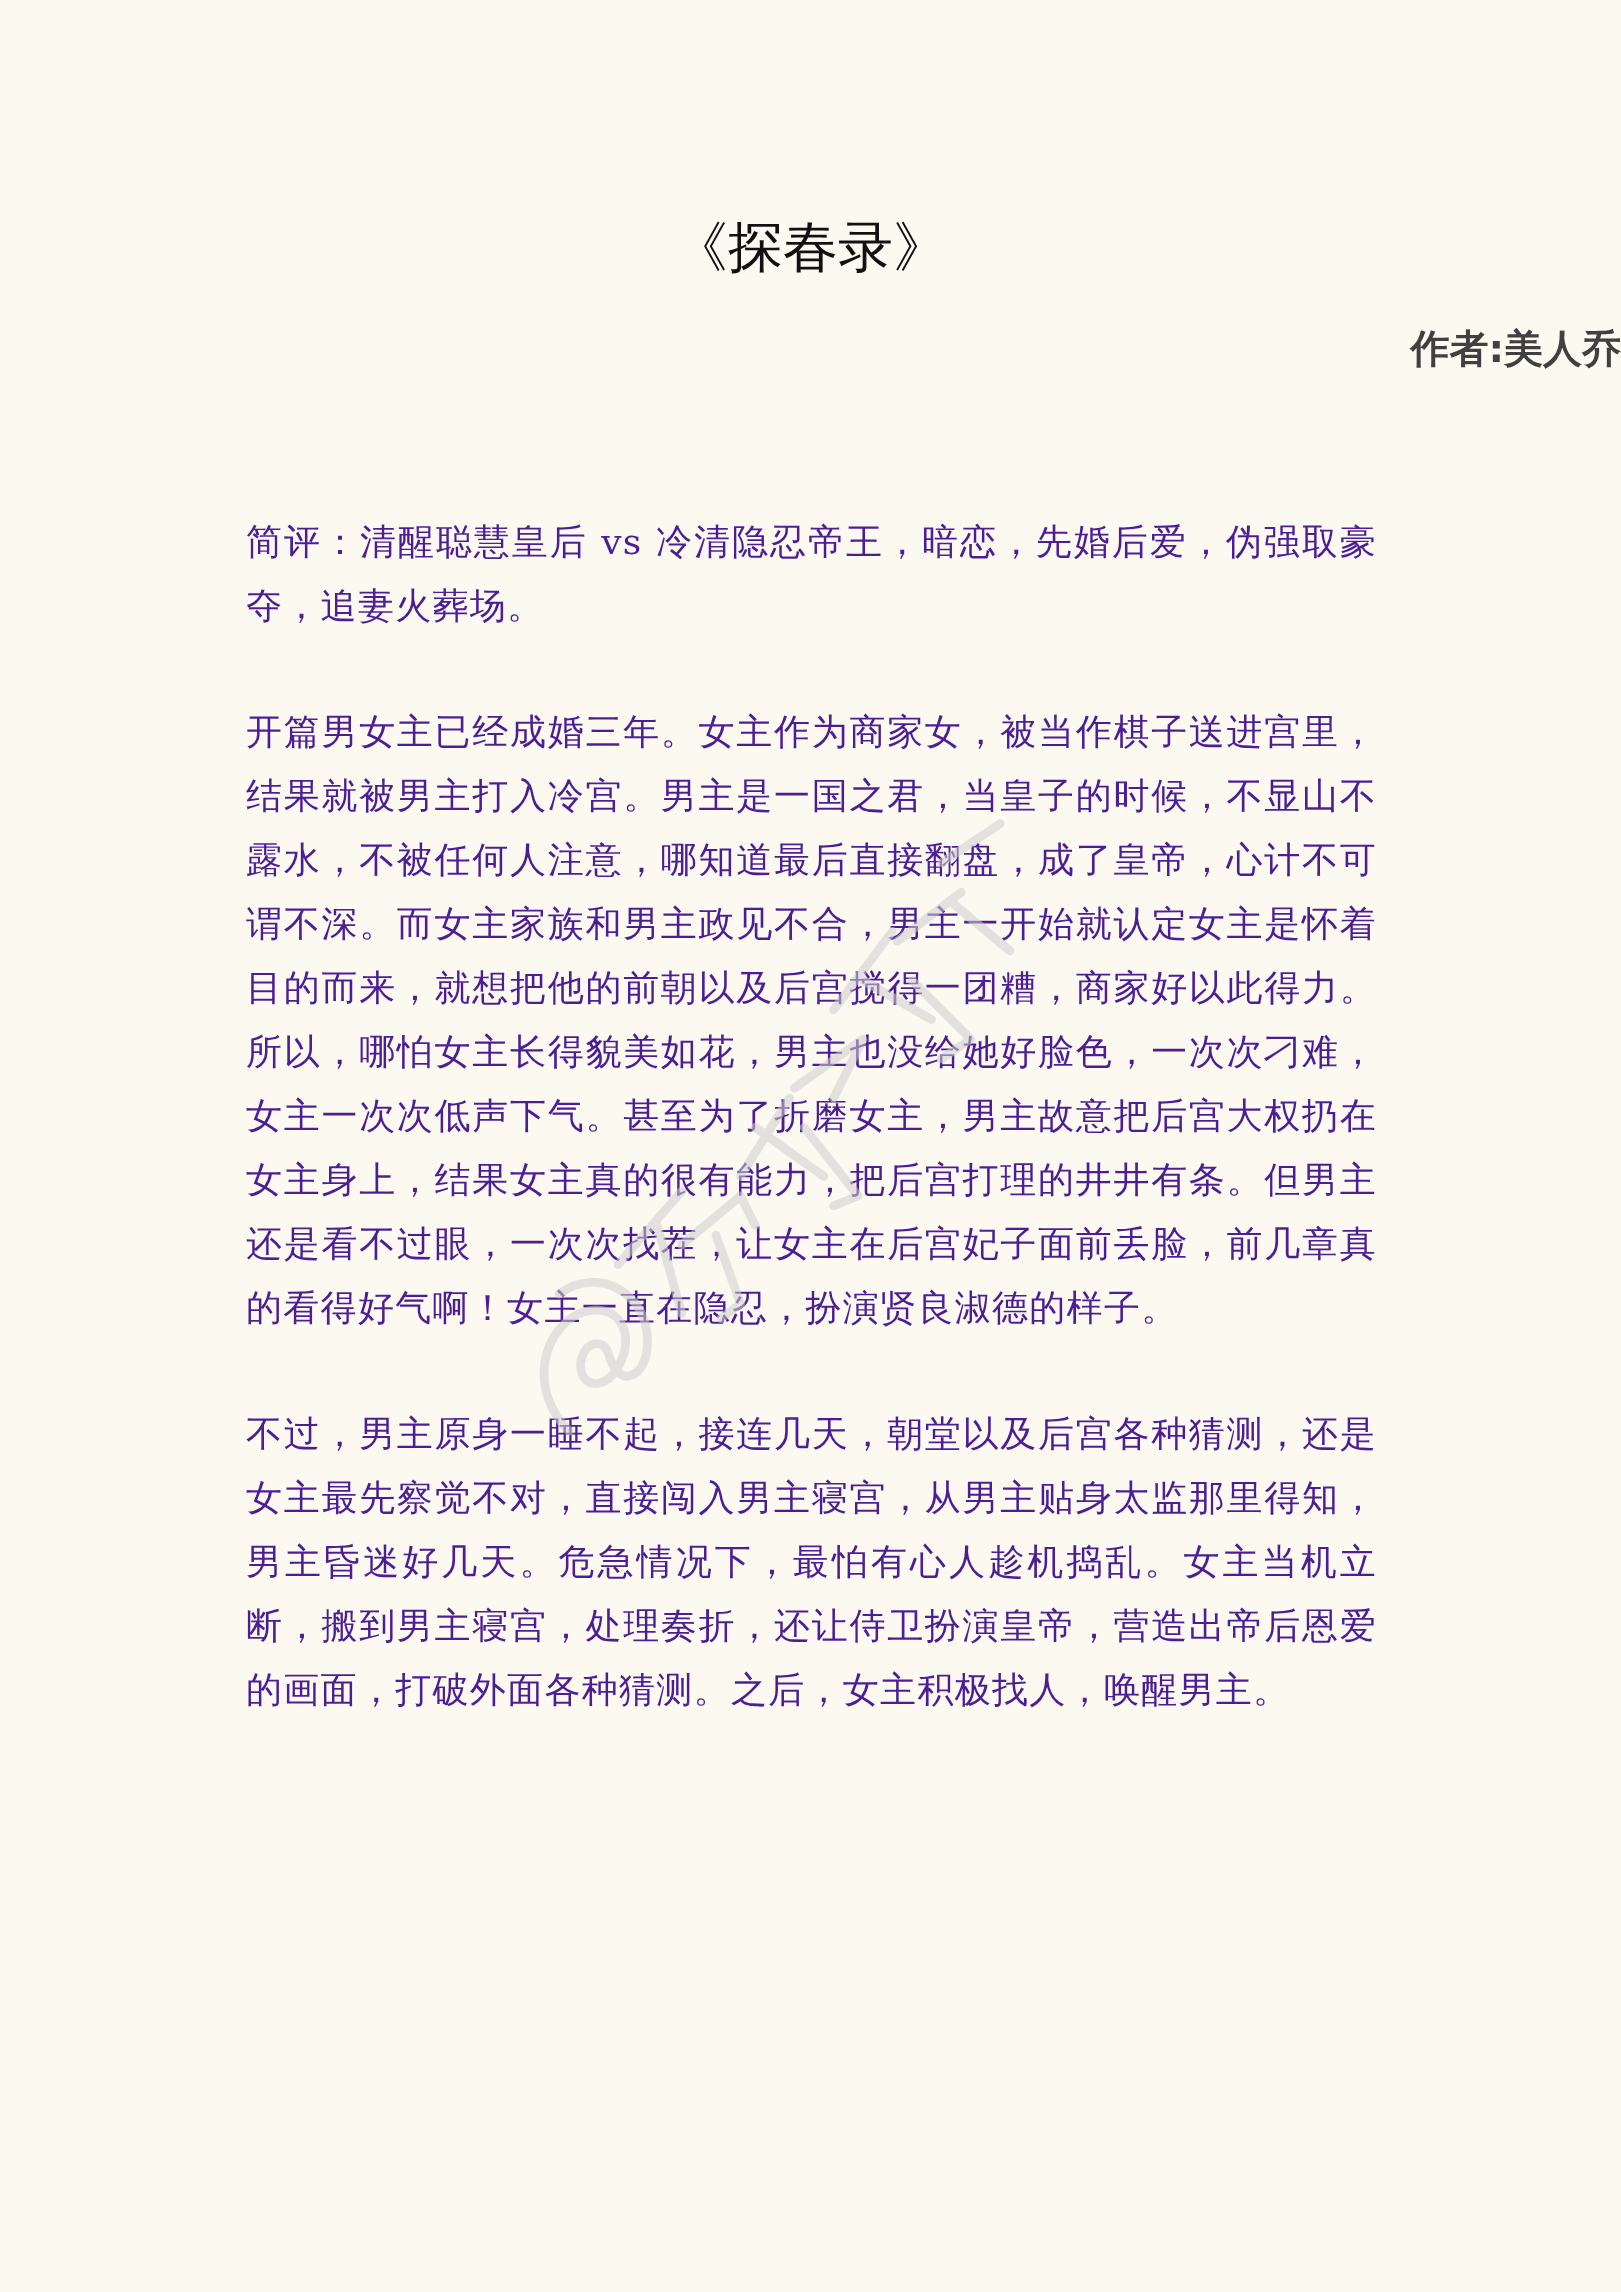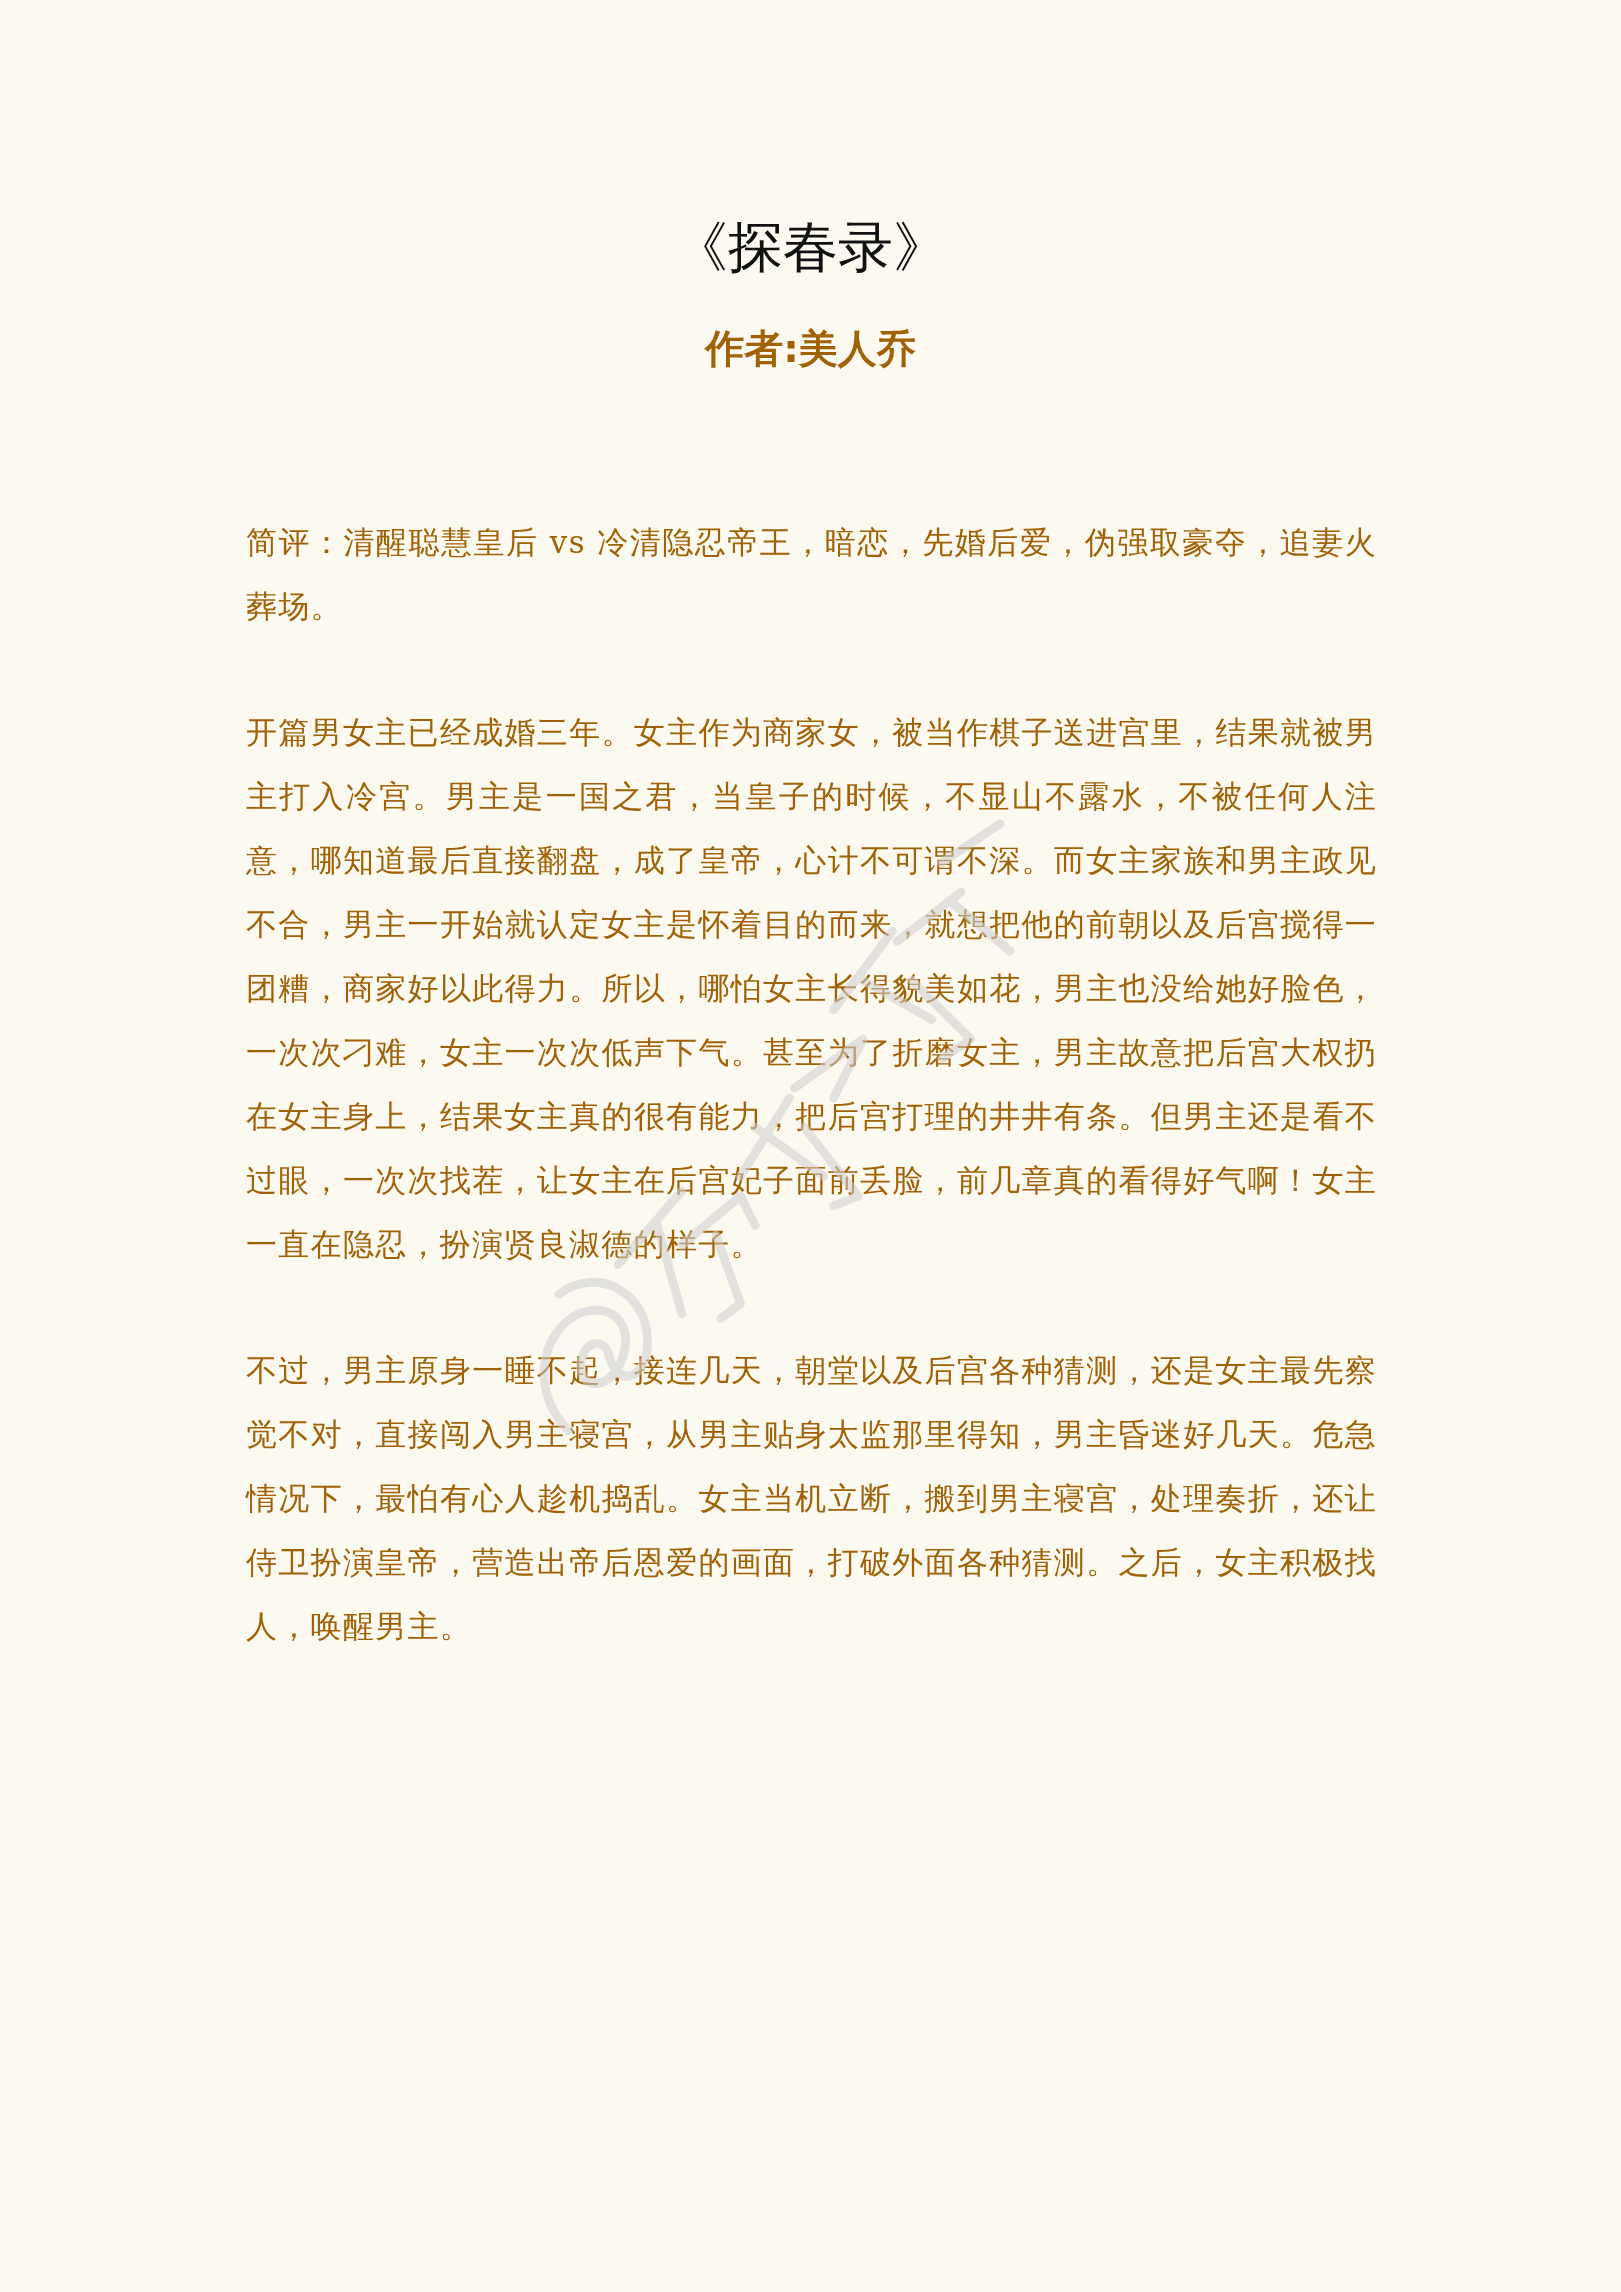--- a/index.html
+++ b/index.html
@@ -30,39 +30,39 @@
       font-weight: normal;
       font-size: 55px;
       line-height: 78px;
       color: #111;
       margin: 0;
     }
     .author {
       position: absolute;
       left: 0; right: 0;
       top: 319px;
-      text-align: center;
+      text-align: right;
       font-family: "DejaVu Sans", "Liberation Sans", sans-serif;
       font-weight: bold;
       font-size: 39px;
       line-height: 59px;
-      color: #a16207;
+      color: #404040;
       margin: 0;
     }
     .body-text {
       position: absolute;
       left: 246px;
       top: 510px;
       width: 1131px;
     }
     .para {
       margin: 0 0 62px 0;
-      font-size: 31px;
+      font-size: 36px;
       line-height: 64px;
-      color: #a16207;
+      color: #4c1d95;
       text-align: justify;
       text-justify: inter-character;
       letter-spacing: 1.3px;
       font-family: "DejaVu Serif", "Liberation Serif", serif;
     }
     .watermark {
       position: absolute;
       left: 510px;
       top: 804px;
       width: 510px;

